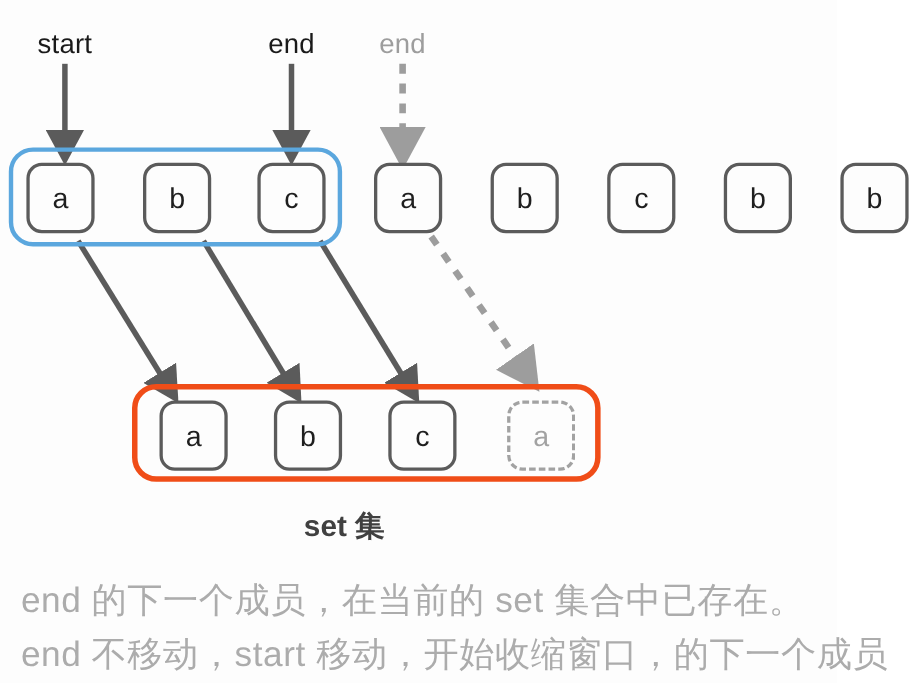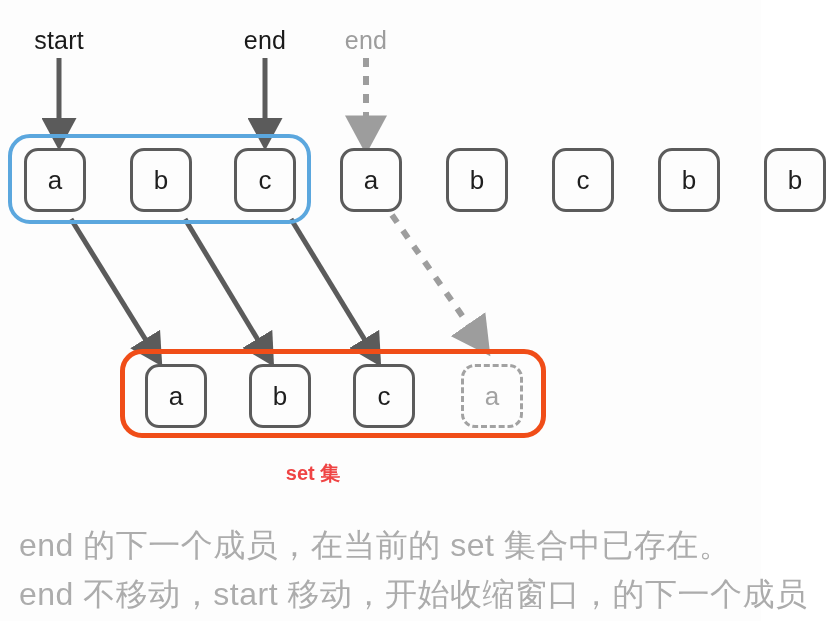--- a/index.html
+++ b/index.html
@@ -68,23 +68,23 @@
   }
   .set-box {
     position: absolute;
     box-sizing: border-box;
     border: 5px solid #f04d18;
     border-radius: 22px;
     background: transparent;
   }
   .set-caption {
     position: absolute;
-    color: #ef4444;
+    color: #404040;
     font-weight: bold;
-    font-size: 20px;
+    font-size: 27px;
     white-space: nowrap;
     transform: translateX(-50%);
   }
   .note-line {
     position: absolute;
     color: #acacac;
     font-size: 32px;
     white-space: nowrap;
     letter-spacing: 0.5px;
   }

